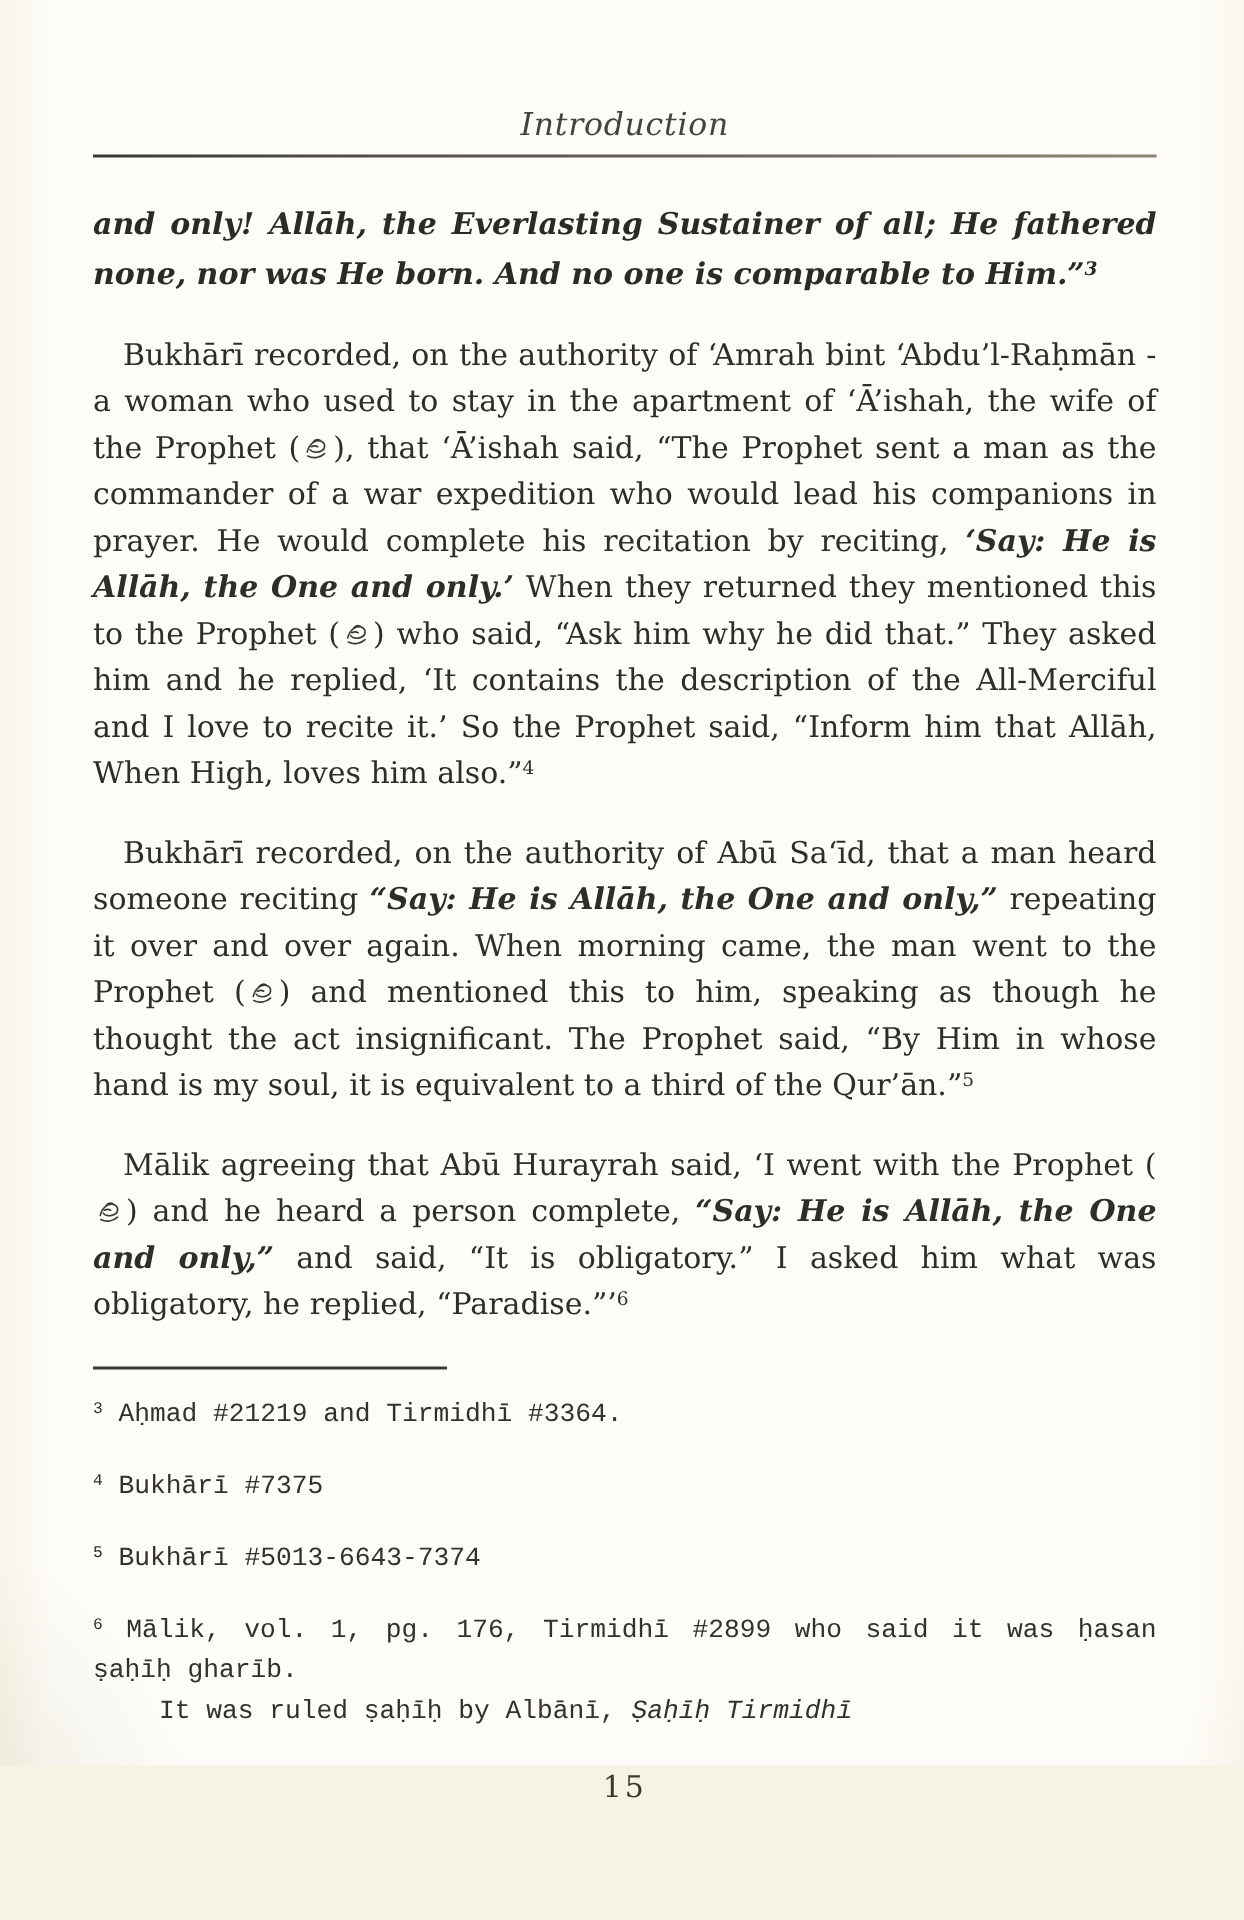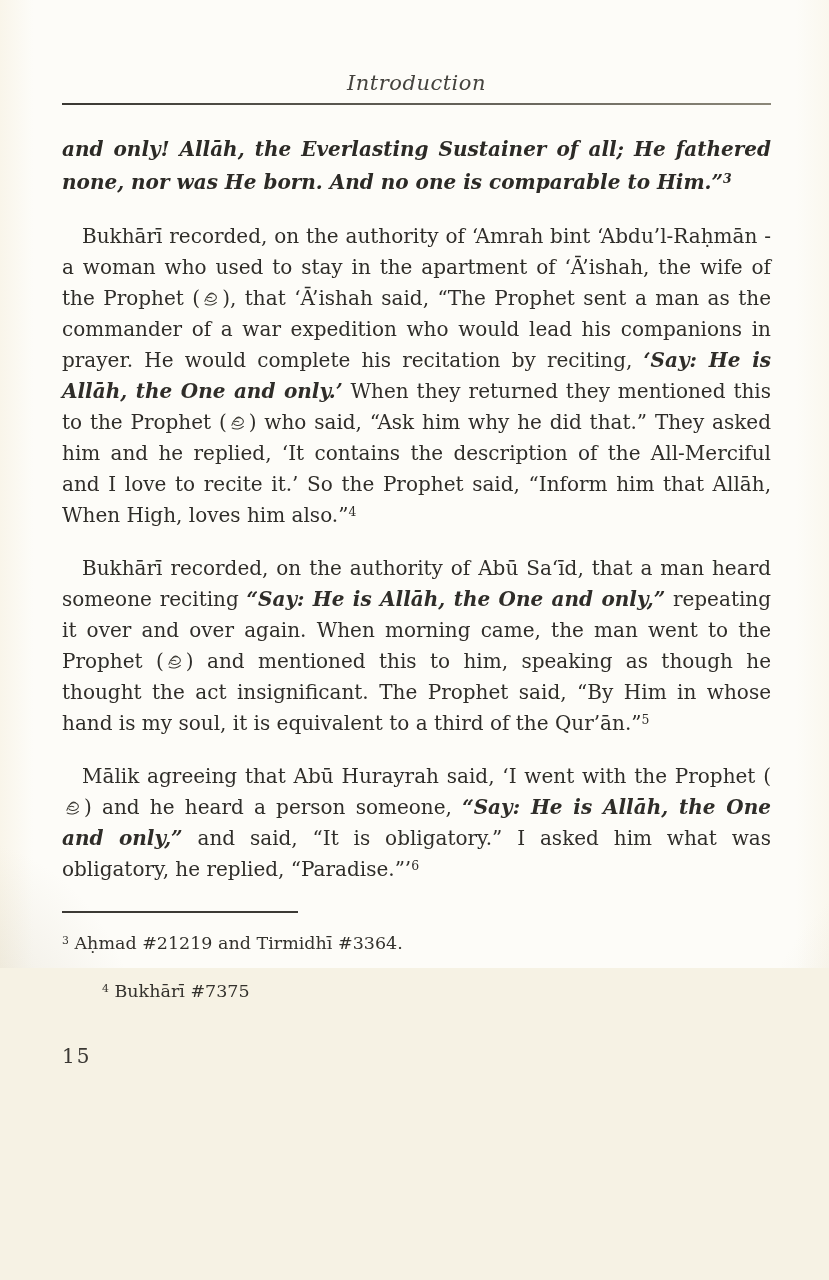--- a/index.html
+++ b/index.html
@@ -5,21 +5,21 @@
   html,body{margin:0;padding:0;}
   body{
     width:829px;height:1280px;
     background:#f6f2e4;
     font-family:"DejaVu Serif","Liberation Serif",serif;
     overflow:hidden;
   }
   .scan{
     position:relative;
     box-sizing:border-box;
-    width:829px;height:968px;
+    width:829px;height:1177px;
     padding:70px 58px 0 62px;
     background:
       radial-gradient(ellipse at 120% 115%, rgba(190,180,150,0.35) 0%, rgba(190,180,150,0) 18%),
       radial-gradient(ellipse at -5% 110%, rgba(185,175,145,0.30) 0%, rgba(185,175,145,0) 15%),
       linear-gradient(90deg, #f9f5ea 0%, #fdfcf8 4%, #fdfcf8 96%, #faf7ee 100%);
     color:#2f2d29;
   }
   
   .running-head{
     text-align:center;
@@ -77,25 +77,26 @@
     background:#3c3a35;
     margin:26px 0 0 0;
   }
   .footnote{
     margin-top:17px;
     font-size:17.5px;
     line-height:27px;
     text-align:justify;
     color:#33312c;
   }
-  .footnote + .footnote{margin-top:21px;margin-left:40px;}
-  .fn-para{margin:0;}
+  .footnote + .footnote{margin-top:21px;}
+  .fn-para{margin:0;font-family:Liberation Mono, monospace;}
   .fn-para.fn-cont{text-indent:44px;}
   .page-num{
-    margin-top:39px;
+    margin-top:24px;
+    text-align:center;
     font-size:20px;
     color:#3a3833;
     letter-spacing:2px;
   }
 </style>
 </head>
 <body>
 
 <div class="scan">
   <header>
@@ -129,28 +130,35 @@
               <path d="M8.5 11.5c2-1 4-1 5.5 0"></path>
             </g>
           </svg></span><span class="seg-n">) and mentioned this to him, speaking as though he thought the act insignificant. The Prophet said, “By Him in whose hand is my soul, it is equivalent to a third of the Qur’ān.”</span><span class="seg-sup">5</span></p>
       <p class="body-para"><span class="seg-n">Mālik agreeing that Abū Hurayrah said, ‘I went with the Prophet (</span><span class="pbuh"><svg viewBox="0 0 26 26" width="20" height="20">
             <g fill="none" stroke="#3b3933" stroke-width="1.4" stroke-linecap="round">
               <path d="M5 16c1.5-7 7-11 11.5-9.5S21 13 17.5 15 9 16.5 7.5 14"></path>
               <path d="M5.5 19.5c4.5 2.5 11 1.5 14.5-2"></path>
               <path d="M10 7.5C11.5 5.5 14 5 16 5.8"></path>
               <path d="M8.5 11.5c2-1 4-1 5.5 0"></path>
             </g>
-          </svg></span><span class="seg-n">) and he heard a person someone, </span><span class="seg-bi">“Say: He is Allāh, the One and only,”</span><span class="seg-n"> and said, “It is obligatory.” I asked him what was obligatory, he replied, “Paradise.”’</span><span class="seg-sup">6</span></p>
+          </svg></span><span class="seg-n">) and he heard a person complete, </span><span class="seg-bi">“Say: He is Allāh, the One and only,”</span><span class="seg-n"> and said, “It is obligatory.” I asked him what was obligatory, he replied, “Paradise.”’</span><span class="seg-sup">6</span></p>
     </main>
 
   <div class="fn-rule"></div>
 
   <section id="footnotes">
       <div class="footnote">
         <p class="fn-para"><span class="seg-sup">3</span><span class="seg-n"> Aḥmad #21219 and Tirmidhī #3364.</span></p>
       </div>
       <div class="footnote">
         <p class="fn-para"><span class="seg-sup">4</span><span class="seg-n"> Bukhārī #7375</span></p>
       </div>
+      <div class="footnote">
+        <p class="fn-para"><span class="seg-sup">5</span><span class="seg-n"> Bukhārī #5013-6643-7374</span></p>
+      </div>
+      <div class="footnote">
+        <p class="fn-para"><span class="seg-sup">6</span><span class="seg-n"> Mālik, vol. 1, pg. 176, Tirmidhī #2899 who said it was ḥasan ṣaḥīḥ gharīb.</span></p>
+        <p class="fn-para fn-cont"><span class="seg-n">It was ruled ṣaḥīḥ by Albānī, </span><span class="seg-i">Ṣaḥīḥ Tirmidhī</span></p>
+      </div>
     </section>
 
   <div class="page-num">15</div>
 </div>
 
 </body></html>

